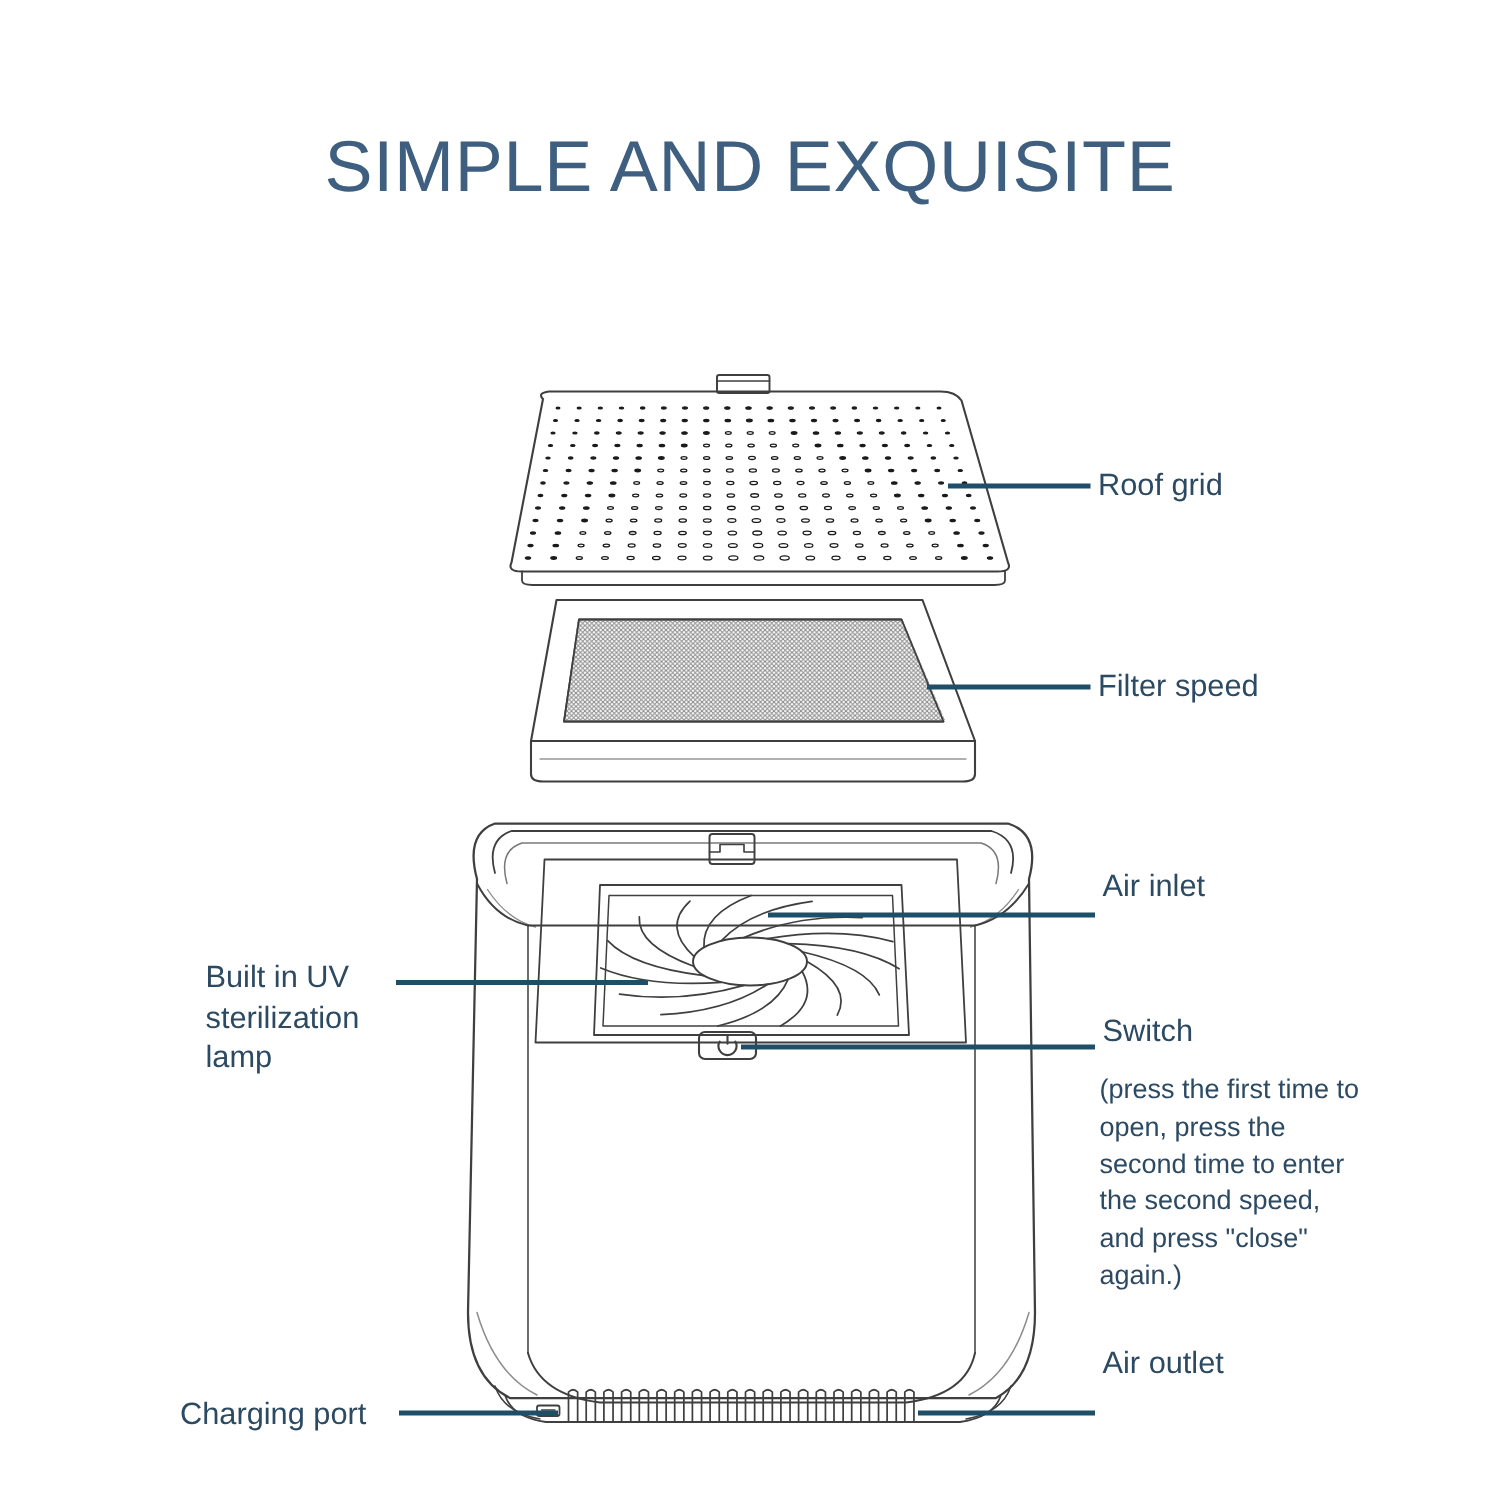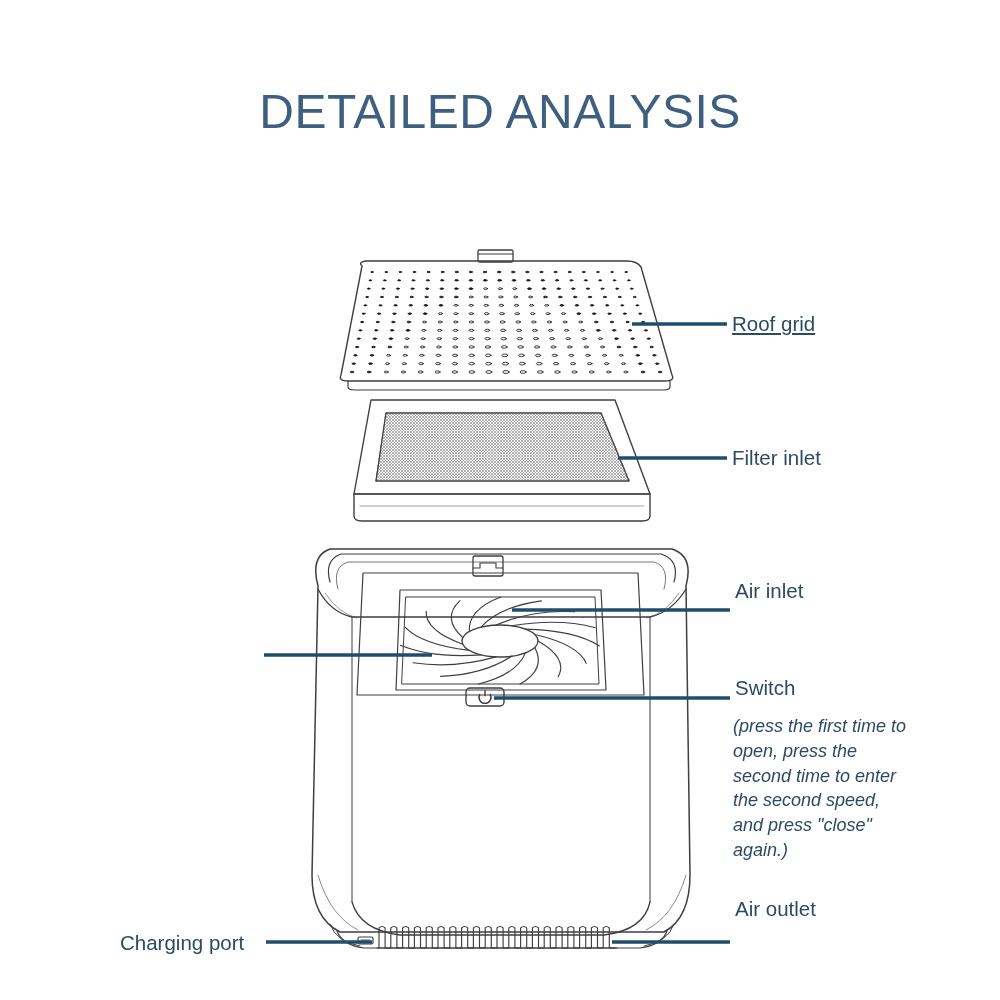--- a/index.html
+++ b/index.html
@@ -46,37 +46,37 @@
     white-space: pre-line;
   }
   .label.sub {
     font-size: 18px;
     line-height: 1.38;
   }
   .label-right { text-align: left; }
   .label-left  { text-align: left; }
 
   
-  #lbl-roof     { left: 732px; top: 311px; text-decoration: underline; }
+  #lbl-roof     { left: 732px; top: 311px; }
   #lbl-filter   { left: 732px; top: 445px; }
   #lbl-inlet    { left: 735px; top: 578px; }
   #lbl-switch   { left: 735px; top: 675px; }
-  #lbl-switch-d { left: 733px; top: 714px; width: 180px; font-style: italic; }
+  #lbl-switch-d { left: 733px; top: 714px; width: 180px; }
   #lbl-uv       { left: 137px; top: 639px; width: 140px; }
   #lbl-charge   { left: 120px; top: 930px; }
   #lbl-outlet   { left: 735px; top: 896px; }
   svg { display: block; }
 </style>
 </head>
 <body>
 
 <div id="stage">
 
   <div class="title-block">
-    <span class="title-line l2">DETAILED ANALYSIS</span>
+    <span class="title-line l1">SIMPLE AND EXQUISITE</span>
   </div>
 
   <svg id="artwork" width="1000" height="1000" viewBox="0 0 1000 1000" style="position:absolute;left:0;top:0;">
     <defs>
 
       <pattern id="meshPat" width="3" height="3" patternUnits="userSpaceOnUse">
         <rect width="3" height="3" fill="#ffffff"></rect>
         <path d="M0 0 L3 3" stroke="#8c8c8c" stroke-width="0.7"></path>
         <path d="M3 0 L0 3" stroke="#8c8c8c" stroke-width="0.7"></path>
       </pattern>
@@ -455,26 +455,27 @@
       <line x1="512" y1="610" x2="730" y2="610"></line>
       <line x1="494" y1="698" x2="730" y2="698"></line>
       <line x1="264" y1="655" x2="432" y2="655"></line>
       <line x1="266" y1="942" x2="372" y2="942"></line>
       <line x1="612" y1="942" x2="730" y2="942"></line>
     </g>
   </svg>
 
   <div class="label label-right" id="lbl-roof">Roof grid</div>
 
-  <div class="label label-right" id="lbl-filter">Filter inlet</div>
+  <div class="label label-right" id="lbl-filter">Filter speed</div>
 
   <div class="label label-right" id="lbl-inlet">Air inlet</div>
 
   <div class="label label-right" id="lbl-switch">Switch</div>
 
   <div class="label label-right sub" id="lbl-switch-d">(press the first time to open, press the second time to enter the second speed, and press "close" again.)</div>
 
+  <div class="label label-left" id="lbl-uv">Built in UV sterilization lamp</div>
 
   <div class="label label-left" id="lbl-charge">Charging port</div>
 
   <div class="label label-right" id="lbl-outlet">Air outlet</div>
 
 </div>
 
 </body></html>

